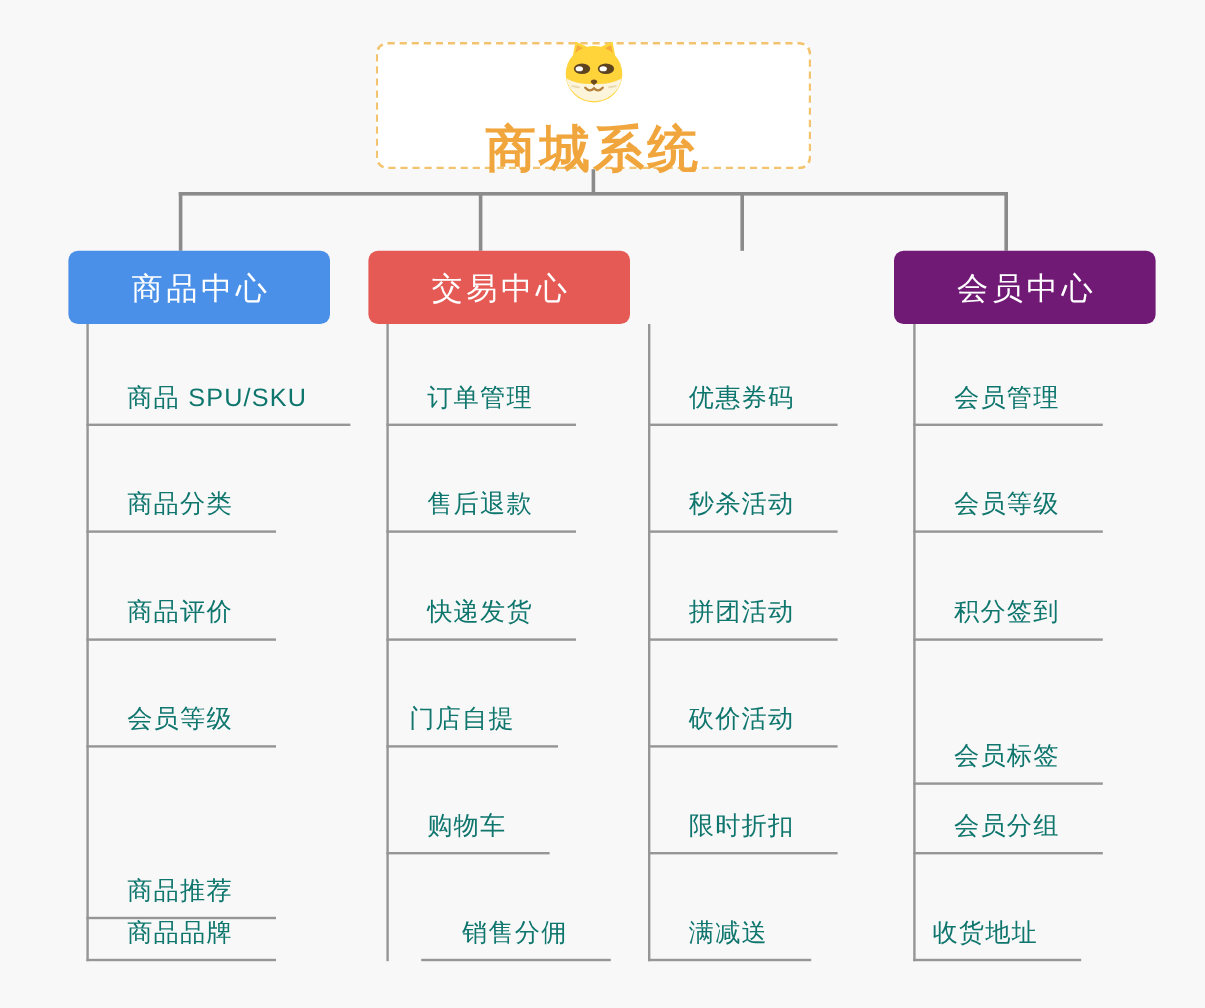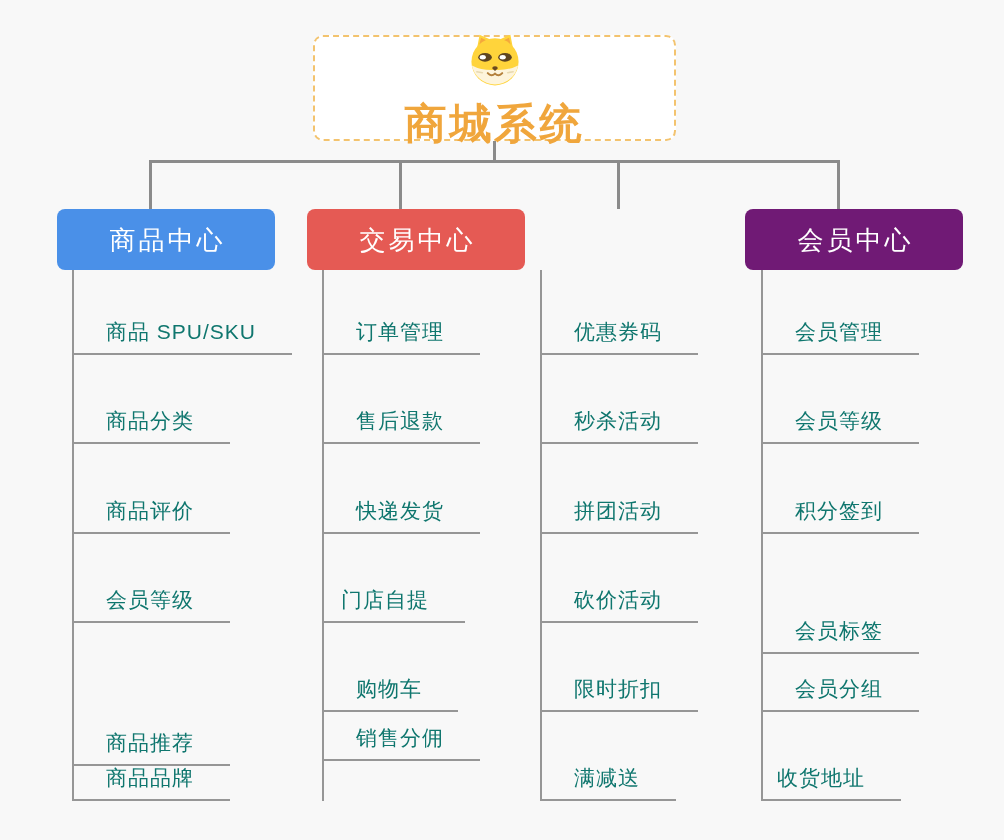--- a/index.html
+++ b/index.html
@@ -106,21 +106,21 @@
     <div class="leaf" style="top:694px;margin-top:34px;">商品推荐</div>
     <div class="leaf" style="top:763px;">商品品牌</div>
   </div>
 
   <div class="column" style="left:322px;">
     <div class="leaf" style="top:317px;">订单管理</div>
     <div class="leaf" style="top:406px;">售后退款</div>
     <div class="leaf" style="top:496px;">快递发货</div>
     <div class="leaf" style="top:585px;padding-left:19px;">门店自提</div>
     <div class="leaf" style="top:674px;">购物车</div>
-    <div class="leaf" style="top:723px;">销售分佣</div>
+    <div class="leaf" style="top:763px;margin-left:29px;">销售分佣</div>
   </div>
 
   <div class="column" style="left:540px;">
     <div class="leaf" style="top:317px;">优惠券码</div>
     <div class="leaf" style="top:406px;">秒杀活动</div>
     <div class="leaf" style="top:496px;">拼团活动</div>
     <div class="leaf" style="top:585px;">砍价活动</div>
     <div class="leaf" style="top:674px;">限时折扣</div>
     <div class="leaf" style="top:763px;">满减送</div>
   </div>

